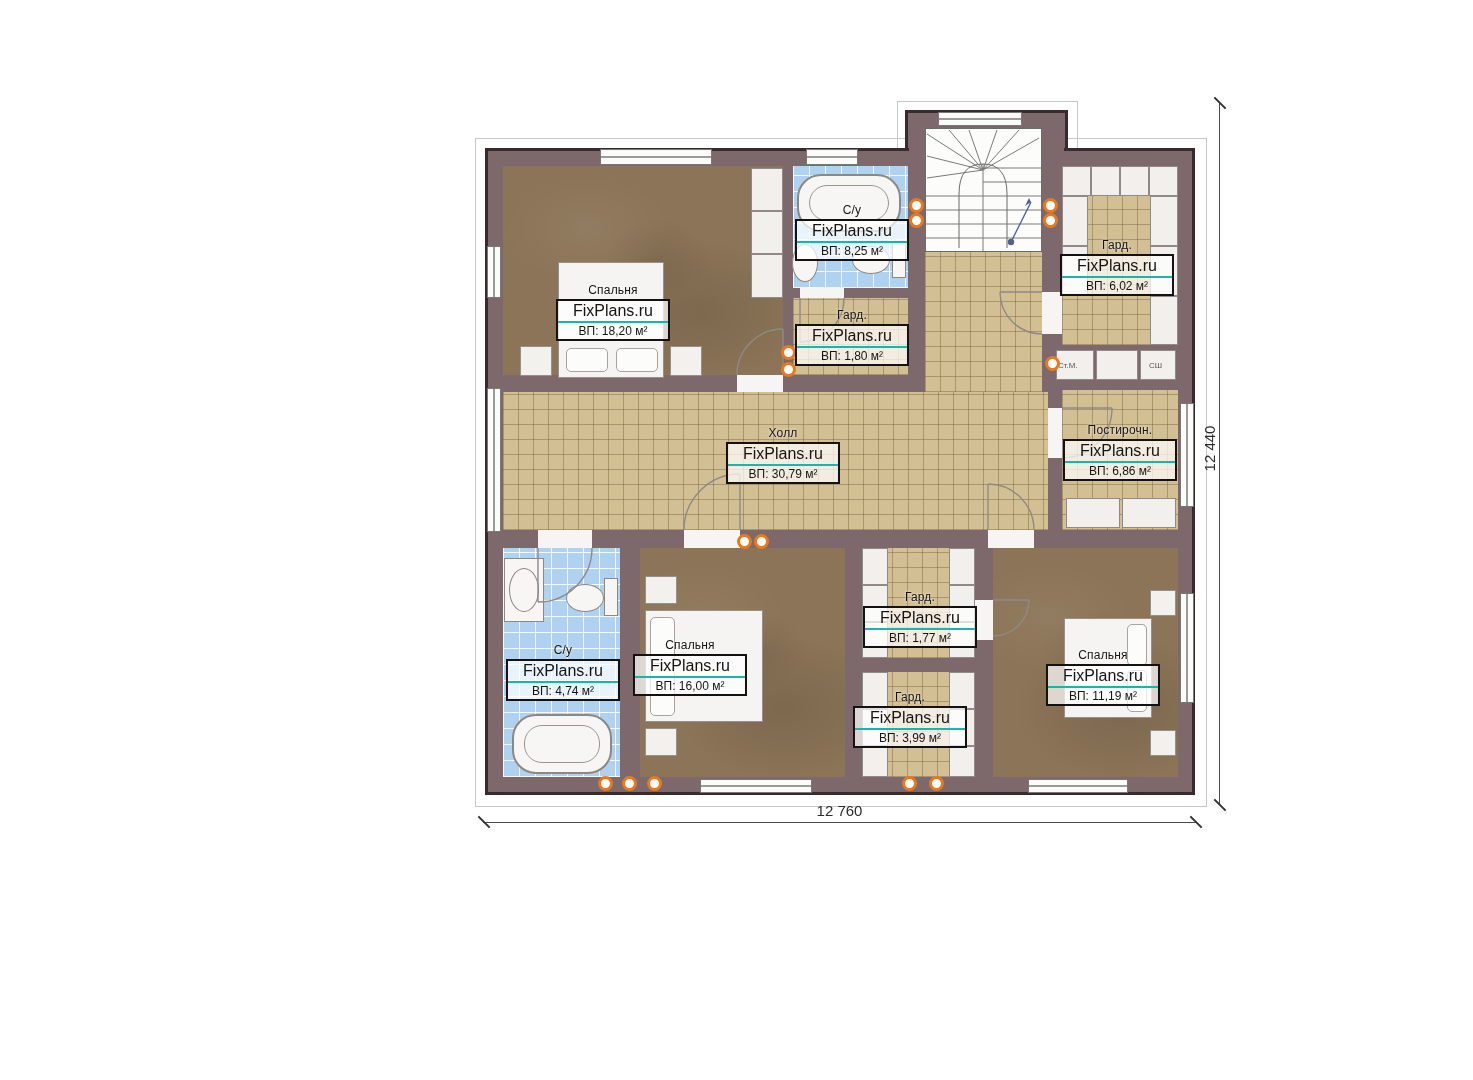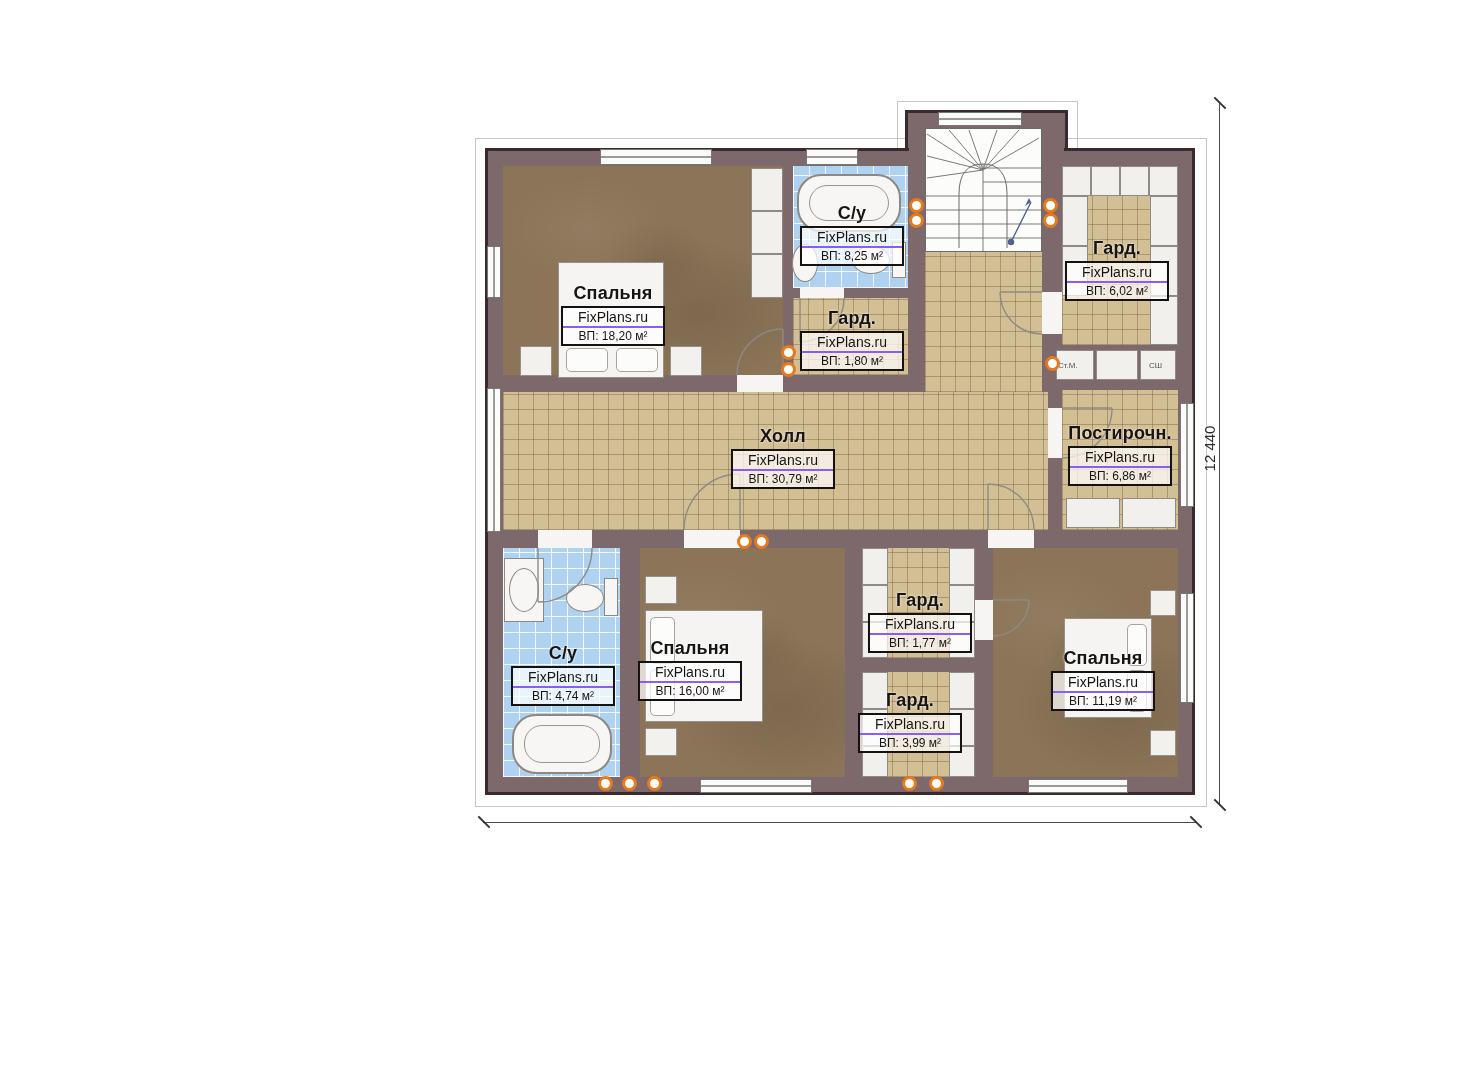--- a/index.html
+++ b/index.html
@@ -32,23 +32,23 @@
   .oval{position:absolute;background:#f7f6f4;border:1.5px solid #8d8882;border-radius:50%;box-sizing:border-box;}
   .rect-fx{position:absolute;background:#f7f6f4;border:1.5px solid #8d8882;box-sizing:border-box;}
   
   .win-h{position:absolute;background:#fbfbfa;border:1px solid #777;box-sizing:border-box;
      background-image:linear-gradient(to bottom, transparent 42%, #9a9a9a 42% 58%, transparent 58%);}
   .win-v{position:absolute;background:#fbfbfa;border:1px solid #777;box-sizing:border-box;
      background-image:linear-gradient(to right, transparent 42%, #9a9a9a 42% 58%, transparent 58%);}
   .gap{position:absolute;background:#f6f5f3;}
   
   .room-label{position:absolute;text-align:center;transform:translateX(-50%);z-index:40;color:#171412;}
-  .room-name{font-weight:bold;font-size:18px;letter-spacing:.2px;text-shadow:0 0 3px rgba(255,255,255,.9);margin-bottom:2px;}
+  .room-name{font-weight:normal;font-size:12px;letter-spacing:.2px;text-shadow:0 0 3px rgba(255,255,255,.9);margin-bottom:2px;}
   .label-box{display:inline-block;border:2px solid #141210;background:rgba(255,255,255,.72);}
-  .brand-row{font-size:14px;padding:1px 15px;border-bottom:2px solid #8b5cf6;white-space:nowrap;}
+  .brand-row{font-size:16px;padding:1px 15px;border-bottom:2px solid #14b8a6;white-space:nowrap;}
   .area-row{font-size:12px;padding:1px 7px;white-space:nowrap;}
   .mini-label{position:absolute;font-size:8px;color:#5a5550;z-index:20;}
   
   .marker{position:absolute;width:9px;height:9px;border:3px solid #e8791d;border-radius:50%;background:#fff;z-index:25;}
   
   .dim-line{position:absolute;background:#4a4a4a;z-index:5;}
   .dim-tick{position:absolute;width:16px;height:2px;background:#333;transform:rotate(45deg);z-index:6;}
   .dim-text{position:absolute;font-size:15px;color:#2c2c2c;z-index:6;}
   svg{position:absolute;z-index:22;}
   .z10{z-index:10;} .z15{z-index:15;} .z20{z-index:20;}
@@ -282,19 +282,20 @@
   </div>
   <div class="room-label" style="left:1103px;top:648px;">
     <div class="room-name">Спальня</div>
     <div class="label-box"><div class="brand-row">FixPlans.ru</div>
       <div class="area-row">ВП: 11,19 м²</div></div>
   </div>
 
   <div class="dim-line" style="left:483px;top:822px;width:713px;height:1px;"></div>
   <div class="dim-tick" style="left:476px;top:821px;"></div>
   <div class="dim-tick" style="left:1188px;top:821px;"></div>
+  <div class="dim-text" style="left:483px;top:802px;width:713px;text-align:center;">12 760</div>
 
   <div class="dim-line" style="left:1219px;top:103px;width:1px;height:702px;"></div>
   <div class="dim-tick" style="left:1212px;top:102px;"></div>
   <div class="dim-tick" style="left:1212px;top:804px;"></div>
   <div class="dim-text" style="left:1169px;top:440px;width:80px;text-align:center;transform:rotate(-90deg);">12 440</div>
 
 </div>
 
 </body></html>

